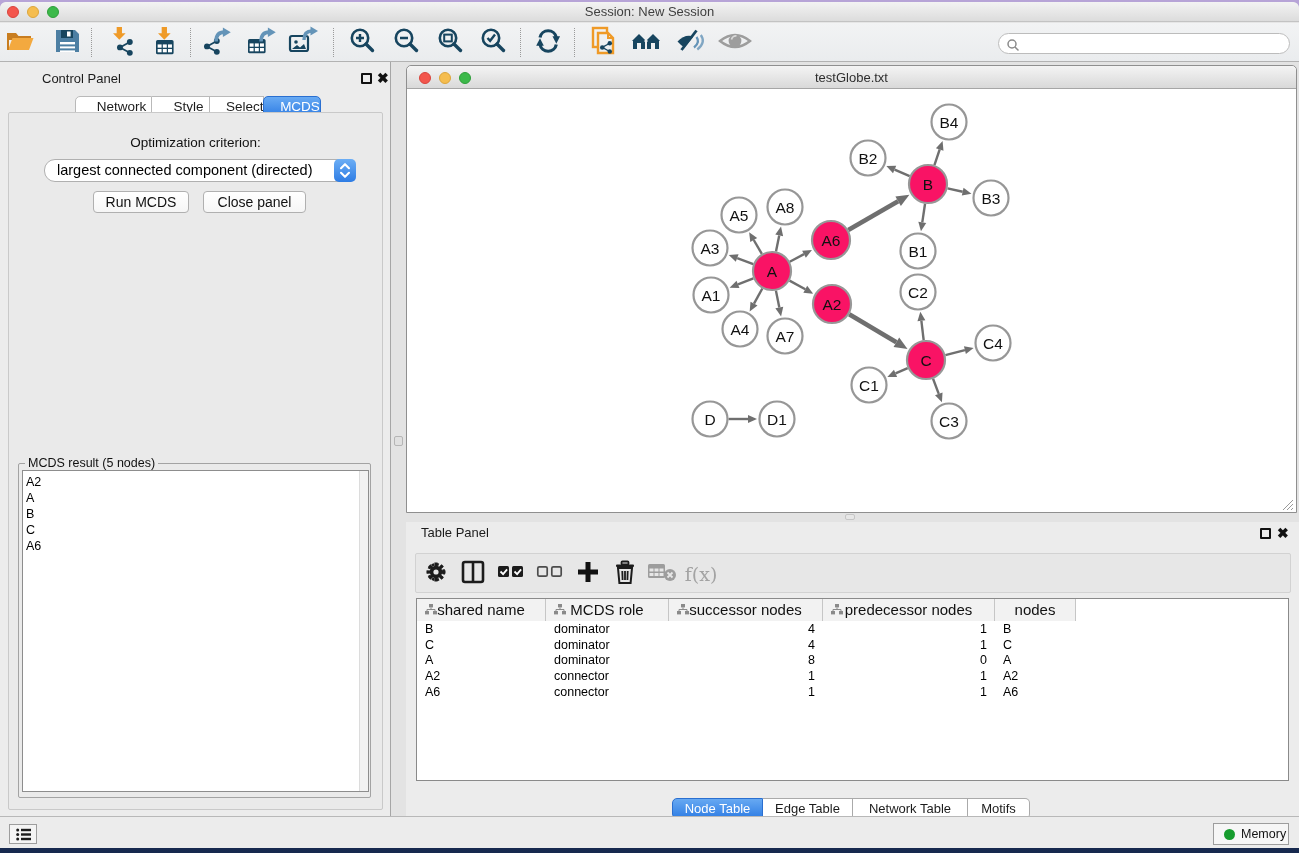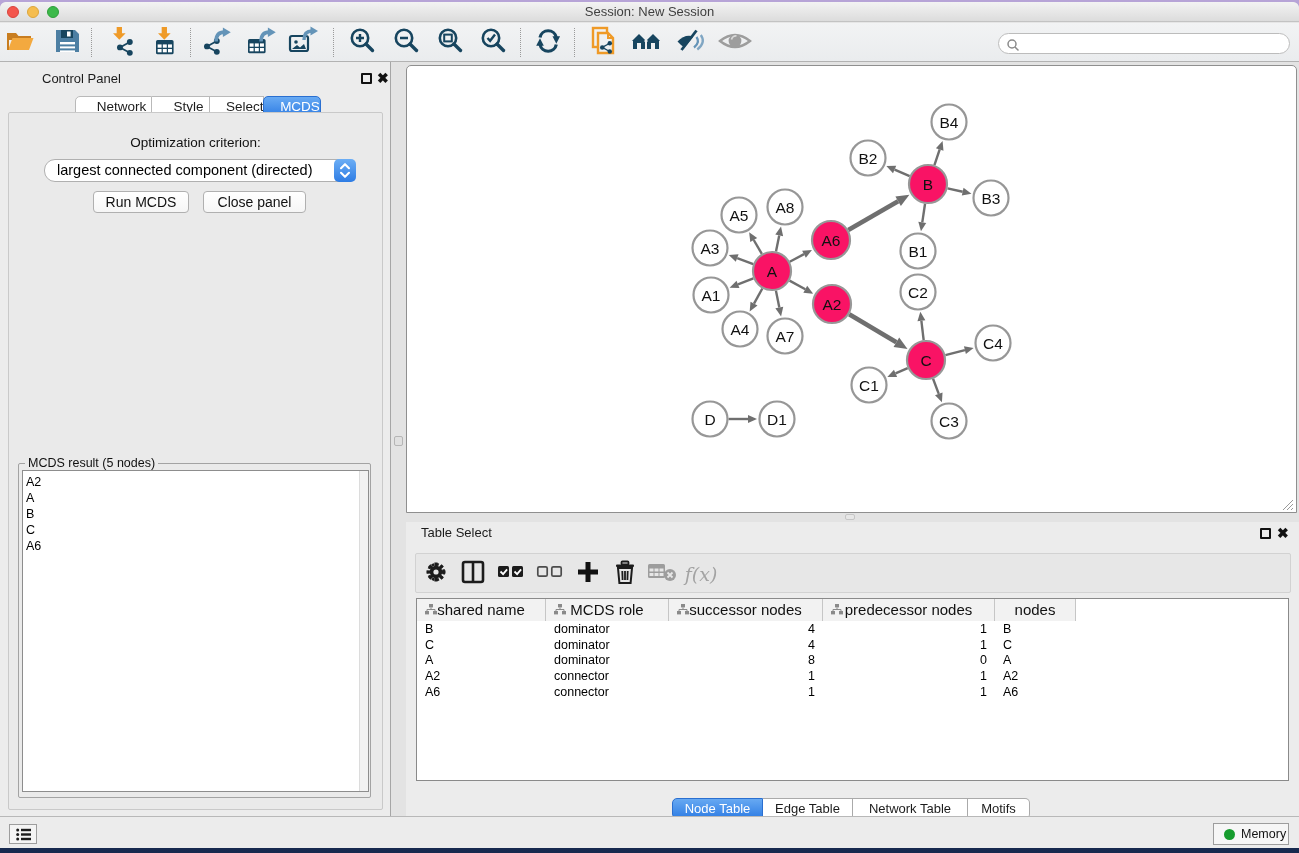--- a/index.html
+++ b/index.html
@@ -96,21 +96,21 @@
   .net-traffic { position:absolute; top:5.5px; width:12px; height:12px; border-radius:50%; }
   .net-canvas { position:absolute; left:0; top:24px; width:889px; height:423px; }
   .resize-grip { position:absolute; right:2px; bottom:2px; }
 
   
   .table-panel { position:absolute; left:406px; top:460px; width:893px; height:294px; background:#ececec; }
   .tp-toolbar { position:absolute; left:9px; top:31px; width:876px; height:40px;
     background:#e7e7e7; border:1px solid #d2d2d2; border-radius:2px; }
   .tp-btn { position:absolute; top:4px; width:32px; height:32px; display:flex;
     align-items:center; justify-content:center; }
-  .fx-label { font-family:"DejaVu Serif", serif; font-style:italic; font-size:19px; color:#a3a3a3; }
+  .fx-label { font-family:"DejaVu Serif", serif; font-size:19px; color:#a3a3a3; }
 
   .data-table { position:absolute; left:10px; top:76px; width:873px; height:183px;
     background:#fff; border:1px solid #8a8a8a; overflow:hidden; }
   .thead { position:absolute; left:0; top:0; height:22px; display:flex;
     border-bottom:1px solid #c4c4c4; }
   .th { position:relative; height:22px; background:#f2f2f2; border-right:1px solid #c6c6c6;
     font-size:15px; color:#111; text-align:center; line-height:21px; }
   .th svg { position:absolute; left:8px; top:5px; }
   .tbody { position:absolute; left:0; top:23px; width:100%; }
   .tr { display:flex; height:15.7px; }
@@ -371,20 +371,26 @@
                 <div class="gb-item">C</div>
                 <div class="gb-item">A6</div>
               </div>
           </div>
         </div>
       </div>
 
       <div class="v-handle"></div>
 
       <div class="network-window">
+        <div class="net-titlebar">
+          <span class="net-traffic" style="left:12px; background:#f3564d; border:1px solid #d8443d;"></span>
+          <span class="net-traffic" style="left:32px; background:#f5bd4f; border:1px solid #dca53b;"></span>
+          <span class="net-traffic" style="left:52px; background:#3cb94a; border:1px solid #2f9e3a;"></span>
+          <div class="net-title">testGlobe.txt</div>
+        </div>
         <div class="net-canvas">
           <svg id="netSvg" width="889" height="423" viewBox="0 0 889 423">
               <line x1="354.84615384615387" y1="163.76923076923077" x2="346.7230769230769" y2="149.98461538461538" stroke="#6f6f6f" stroke-width="2.4"></line>
               <polygon points="342.15384615384613,142.23076923076923 350.16923076923075,147.95384615384614 343.2769230769231,152.01538461538462" fill="#6f6f6f"></polygon>
               <line x1="368.9811984858021" y1="161.40025360835892" x2="372.22726219558695" y2="145.41963226787956" stroke="#6f6f6f" stroke-width="2.4"></line>
               <polygon points="374.0188015141979,136.59974639164108 376.14721147391515,146.21587196503998 368.30731291725874,144.62339257071915" fill="#6f6f6f"></polygon>
               <line x1="346.24867563180135" y1="174.04386354082953" x2="330.18942033388805" y2="168.08639786579718" stroke="#6f6f6f" stroke-width="2.4"></line>
               <polygon points="321.75132436819865,164.95613645917047 331.5806476257221,164.33613299215745 328.798193042054,171.83666273943692" fill="#6f6f6f"></polygon>
               <line x1="346.38868096605233" y1="188.3224861772909" x2="330.98641259922414" y2="194.3823950429282" stroke="#6f6f6f" stroke-width="2.4"></line>
               <polygon points="322.61131903394767,197.6775138227091 329.52191536376597,190.66013123613868 332.4509098346823,198.10465884971774" fill="#6f6f6f"></polygon>
@@ -507,21 +513,21 @@
             <line x1="3" y1="13" x2="13" y2="3" stroke="#9a9a9a" stroke-width="1"></line>
             <line x1="7" y1="13" x2="13" y2="7" stroke="#9a9a9a" stroke-width="1"></line>
             <line x1="11" y1="13" x2="13" y2="11" stroke="#9a9a9a" stroke-width="1"></line>
           </svg>
         </div>
       </div>
 
       <div class="h-handle"></div>
 
       <div class="table-panel">
-        <div class="panel-header-title" style="left:15px; top:3px;">Table Select</div>
+        <div class="panel-header-title" style="left:15px; top:3px;">Table Panel</div>
         <div class="panel-float" style="left:854px; top:6px;"></div>
         <div class="panel-close" style="left:871px; top:6px;">✖</div>
 
         <div class="tp-toolbar" id="tableToolbar">
             <div class="tp-btn" style="left: 4px;">
               <span><svg width="26" height="26" viewBox="0 0 26 26">
                   <g fill="#1c1c1c">
      <circle cx="13" cy="13" r="6.2"></circle>
      <g stroke="#1c1c1c" stroke-width="3.2">
        <line x1="13" y1="3.5" x2="13" y2="22.5"></line>

